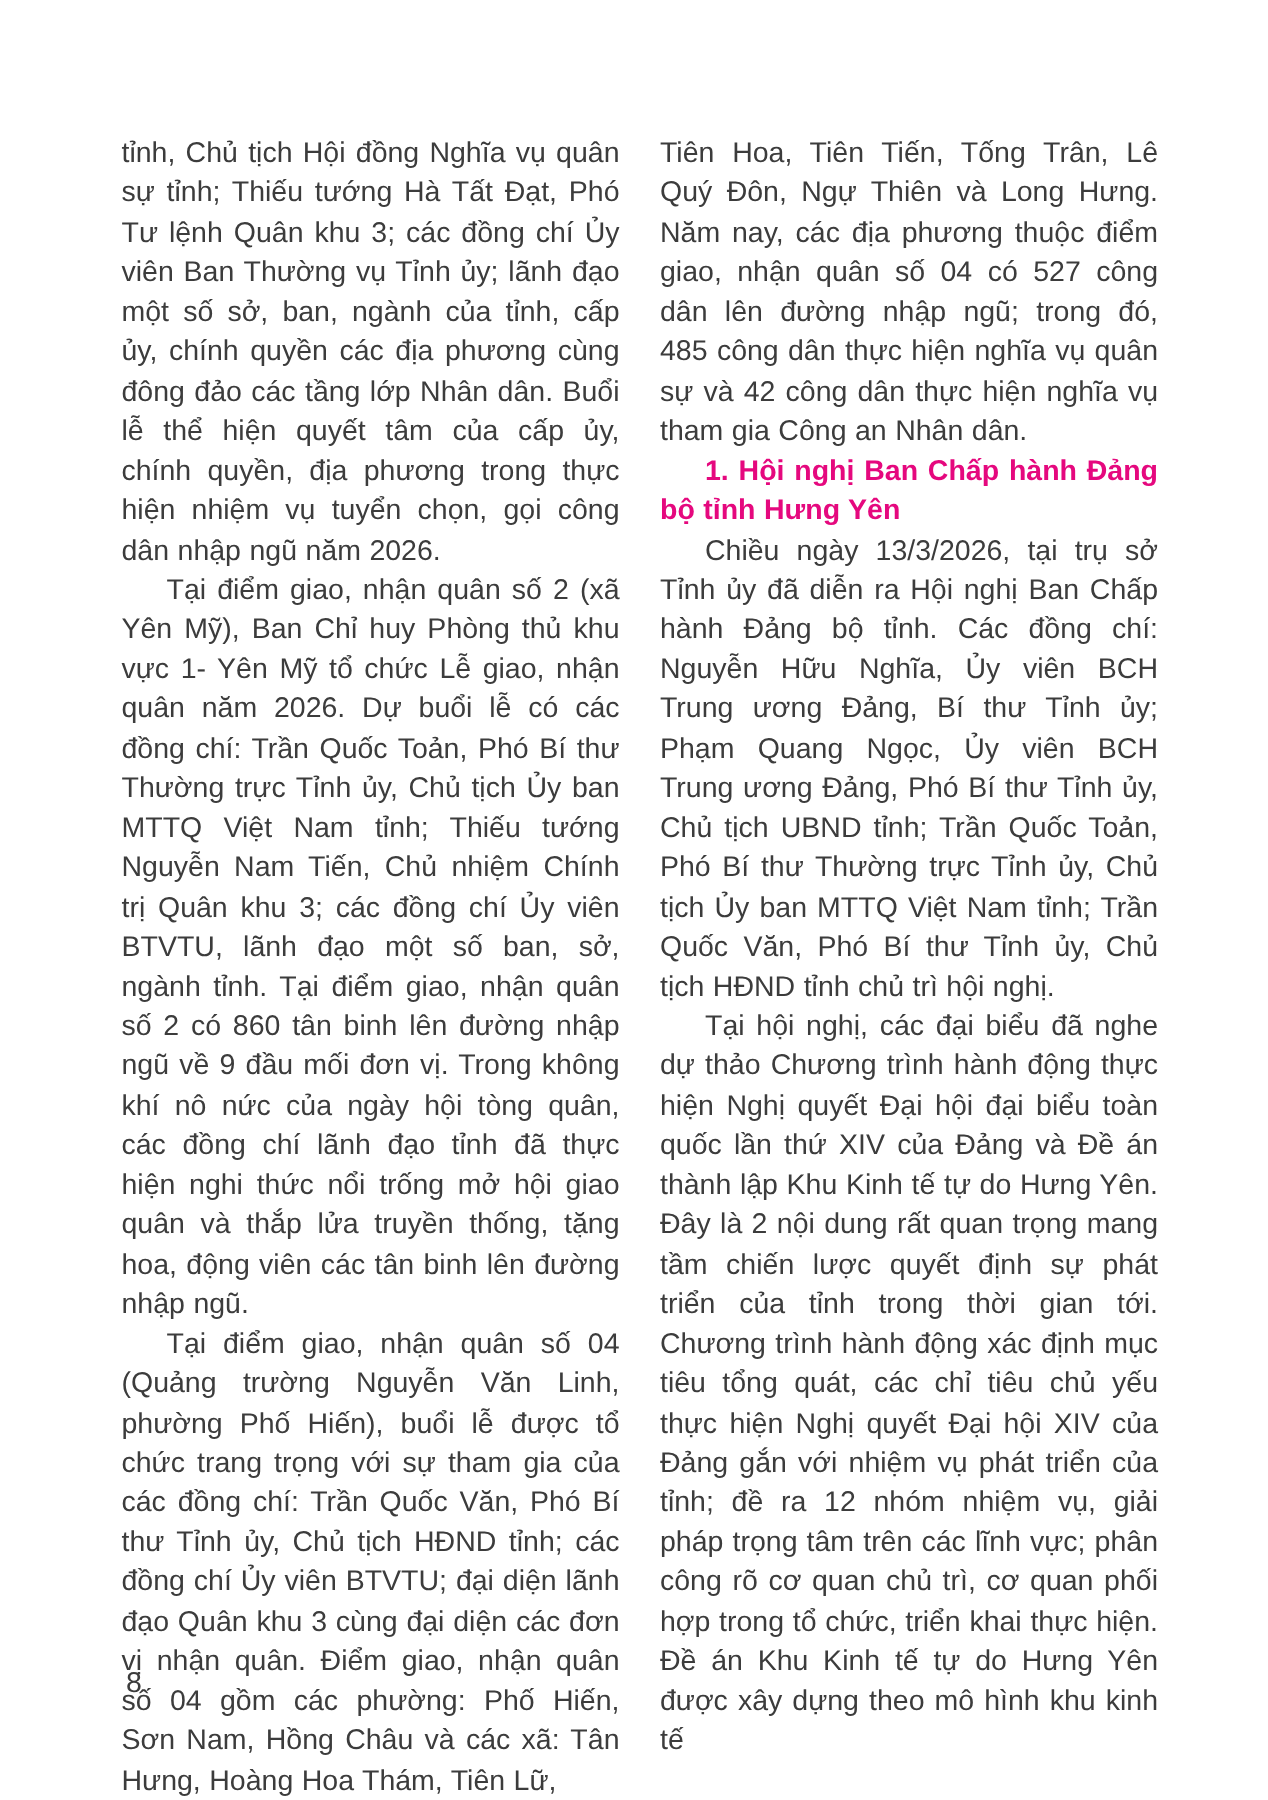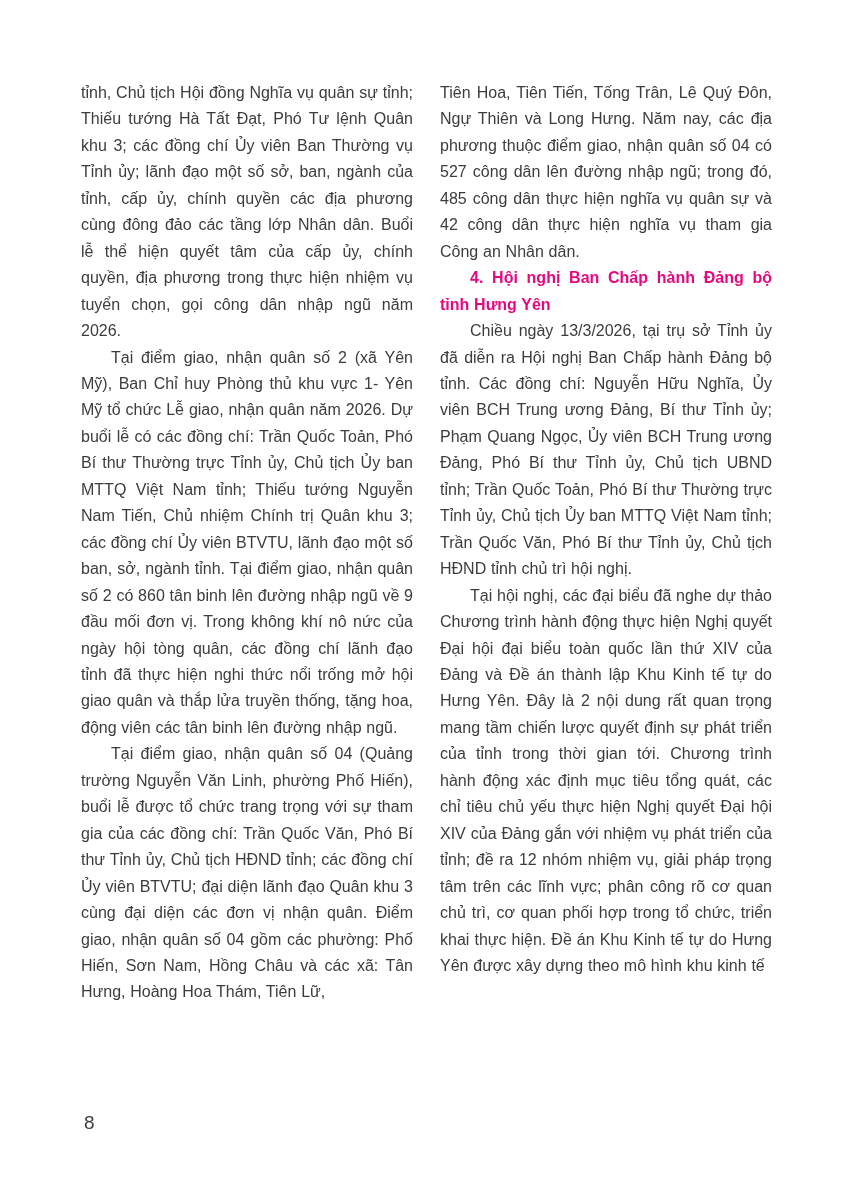--- a/index.html
+++ b/index.html
@@ -19,24 +19,24 @@
     background: var(--page-bg);
     font-family: "Liberation Sans", "DejaVu Sans", sans-serif;
   }
   .page {
     position: absolute;
     inset: 0;
     background: var(--page-bg);
   }
   .col {
     position: absolute;
-    top: 80px;
+    top: 90px;
     width: 332px;
     color: var(--text-color);
-    font-size: 16px;
+    font-size: 19px;
     line-height: 26.45px;
     text-align: justify;
     word-spacing: 0.02em;
   }
   .col-left  { left: 81px; }
   .col-right { left: 427px; margin-left: 13px; }
   .col p { margin: 0; padding: 0; }
   .col p.indent { text-indent: 30px; }
   .col p.heading {
     color: var(--accent-color);
@@ -55,18 +55,18 @@
 <body>
 
 <div class="page">
   <div class="col col-left" id="col-left">
       <p class="body">tỉnh, Chủ tịch Hội đồng Nghĩa vụ quân sự tỉnh; Thiếu tướng Hà Tất Đạt, Phó Tư lệnh Quân khu 3; các đồng chí Ủy viên Ban Thường vụ Tỉnh ủy; lãnh đạo một số sở, ban, ngành của tỉnh, cấp ủy, chính quyền các địa phương cùng đông đảo các tầng lớp Nhân dân. Buổi lễ thể hiện quyết tâm của cấp ủy, chính quyền, địa phương trong thực hiện nhiệm vụ tuyển chọn, gọi công dân nhập ngũ năm 2026.</p>
       <p class="body indent">Tại điểm giao, nhận quân số 2 (xã Yên Mỹ), Ban Chỉ huy Phòng thủ khu vực 1- Yên Mỹ tổ chức Lễ giao, nhận quân năm 2026. Dự buổi lễ có các đồng chí: Trần Quốc Toản, Phó Bí thư Thường trực Tỉnh ủy, Chủ tịch Ủy ban MTTQ Việt Nam tỉnh; Thiếu tướng Nguyễn Nam Tiến, Chủ nhiệm Chính trị Quân khu 3; các đồng chí Ủy viên BTVTU, lãnh đạo một số ban, sở, ngành tỉnh. Tại điểm giao, nhận quân số 2 có 860 tân binh lên đường nhập ngũ về 9 đầu mối đơn vị. Trong không khí nô nức của ngày hội tòng quân, các đồng chí lãnh đạo tỉnh đã thực hiện nghi thức nổi trống mở hội giao quân và thắp lửa truyền thống, tặng hoa, động viên các tân binh lên đường nhập ngũ.</p>
       <p class="body indent">Tại điểm giao, nhận quân số 04 (Quảng trường Nguyễn Văn Linh, phường Phố Hiến), buổi lễ được tổ chức trang trọng với sự tham gia của các đồng chí: Trần Quốc Văn, Phó Bí thư Tỉnh ủy, Chủ tịch HĐND tỉnh; các đồng chí Ủy viên BTVTU; đại diện lãnh đạo Quân khu 3 cùng đại diện các đơn vị nhận quân. Điểm giao, nhận quân số 04 gồm các phường: Phố Hiến, Sơn Nam, Hồng Châu và các xã: Tân Hưng, Hoàng Hoa Thám, Tiên Lữ,</p>
     </div>
   <div class="col col-right" id="col-right">
       <p class="body">Tiên Hoa, Tiên Tiến, Tống Trân, Lê Quý Đôn, Ngự Thiên và Long Hưng. Năm nay, các địa phương thuộc điểm giao, nhận quân số 04 có 527 công dân lên đường nhập ngũ; trong đó, 485 công dân thực hiện nghĩa vụ quân sự và 42 công dân thực hiện nghĩa vụ tham gia Công an Nhân dân.</p>
-      <p class="heading indent">4. Hội nghị Ban Chấp hành Đảng bộ tỉnh Hưng Yên</p>
+      <p class="heading indent">1. Hội nghị Ban Chấp hành Đảng bộ tỉnh Hưng Yên</p>
       <p class="body indent">Chiều ngày 13/3/2026, tại trụ sở Tỉnh ủy đã diễn ra Hội nghị Ban Chấp hành Đảng bộ tỉnh. Các đồng chí: Nguyễn Hữu Nghĩa, Ủy viên BCH Trung ương Đảng, Bí thư Tỉnh ủy; Phạm Quang Ngọc, Ủy viên BCH Trung ương Đảng, Phó Bí thư Tỉnh ủy, Chủ tịch UBND tỉnh; Trần Quốc Toản, Phó Bí thư Thường trực Tỉnh ủy, Chủ tịch Ủy ban MTTQ Việt Nam tỉnh; Trần Quốc Văn, Phó Bí thư Tỉnh ủy, Chủ tịch HĐND tỉnh chủ trì hội nghị.</p>
       <p class="body indent">Tại hội nghị, các đại biểu đã nghe dự thảo Chương trình hành động thực hiện Nghị quyết Đại hội đại biểu toàn quốc lần thứ XIV của Đảng và Đề án thành lập Khu Kinh tế tự do Hưng Yên. Đây là 2 nội dung rất quan trọng mang tầm chiến lược quyết định sự phát triển của tỉnh trong thời gian tới. Chương trình hành động xác định mục tiêu tổng quát, các chỉ tiêu chủ yếu thực hiện Nghị quyết Đại hội XIV của Đảng gắn với nhiệm vụ phát triển của tỉnh; đề ra 12 nhóm nhiệm vụ, giải pháp trọng tâm trên các lĩnh vực; phân công rõ cơ quan chủ trì, cơ quan phối hợp trong tổ chức, triển khai thực hiện. Đề án Khu Kinh tế tự do Hưng Yên được xây dựng theo mô hình khu kinh tế</p>
     </div>
   <div class="page-number">8</div>
 </div>
 
 </body></html>

